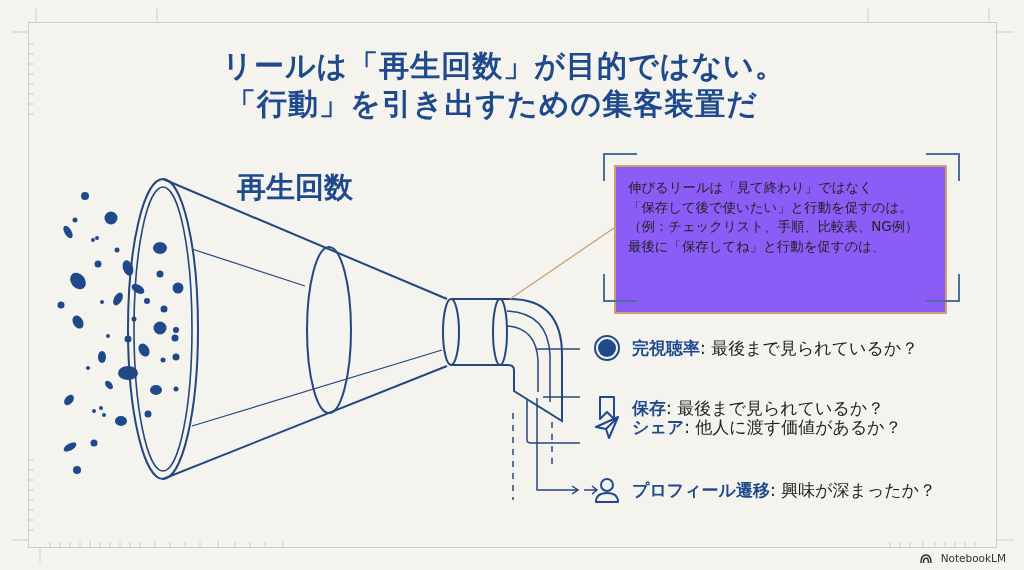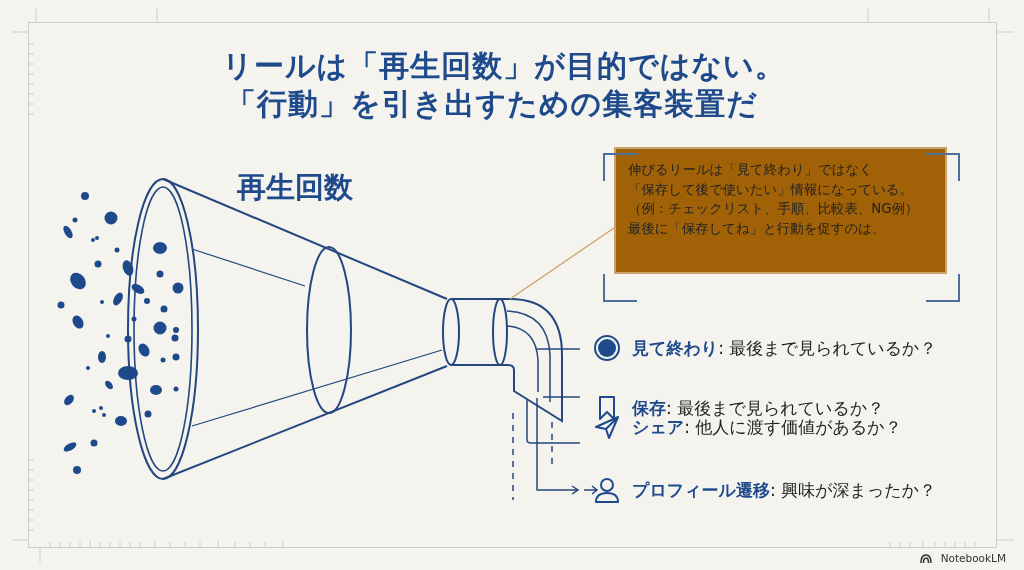--- a/index.html
+++ b/index.html
@@ -6,22 +6,22 @@
   body { width:1024px; height:570px; background:#f5f3ee; position:relative; overflow:hidden;
          font-family:"DejaVu Sans", sans-serif; }
   .frame { position:absolute; left:28px; top:22px; width:969px; height:526px;
            border-left:1.5px solid #cfcdc6; border-top:1.5px solid #cfcdc6;
            border-right:1.5px solid #cfcdc6; border-bottom:1.5px solid #cfcdc6; box-sizing:border-box; }
   .title { position:absolute; left:0; width:1024px; text-align:center; color:#1e4a8c;
            font-weight:bold; font-size:30px; letter-spacing:1px; line-height:38px; }
   .title.l1 { top:47px; left:-8px; }
   .title.l2 { top:85px; left:-20px; }
   .funnel-label { position:absolute; left:237px; top:168px; color:#1e4a8c; font-weight:bold; font-size:29px; }
-  .note { position:absolute; left:614px; top:147px; width:333px; height:127px; box-sizing:border-box;
-          border:2px solid #c9a46a; background:#a16207; padding:11px 0 0 12px; }
+  .note { position:absolute; left:614px; top:165px; width:333px; height:149px; box-sizing:border-box;
+          border:2px solid #c9a46a; background:#8b5cf6; padding:11px 0 0 12px; }
   .note p { margin:0; font-size:13.4px; line-height:19.6px; color:#222; white-space:nowrap; }
   .bracket { position:absolute; width:32px; height:26px; border-color:#4d6f9c; border-style:solid; border-width:0; }
   .list { position:absolute; left:592px; top:333px; }
   .row { position:absolute; left:0; display:flex; align-items:center; white-space:nowrap; }
   .row .ic { width:30px; height:30px; display:flex; align-items:center; justify-content:center; margin-right:10px; }
   .row .lbl { color:#1e4a8c; font-weight:bold; font-size:17px; }
   .row .txt { color:#222; font-size:17px; }
   .brand { position:absolute; right:18px; bottom:6px; font-size:10.5px; color:#333; display:flex; align-items:center; gap:9px; }
 </style>
 </head>
@@ -162,38 +162,38 @@
     <path d="M537 398 L537 490 L578 490" stroke-width="1.5"></path>
     <path d="M572 486 L578 490 L572 494 M584 490 L596 490 M592 486 L597 490 L592 494" stroke-width="1.5"></path>
     <line x1="513" y1="413" x2="513" y2="500" stroke-dasharray="6 6" stroke-width="1.5"></line>
     <line x1="552" y1="422" x2="552" y2="470" stroke-dasharray="6 6" stroke-width="1.5"></line>
   </g>
   <line x1="510" y1="299" x2="614" y2="228" stroke="#c9a46a" stroke-width="1.3"></line>
 </svg>
 
 <div class="note">
   <p>伸びるリールは「見て終わり」ではなく</p>
-  <p>「保存して後で使いたい」情報になっている。</p>
+  <p>「保存して後で使いたい」と行動を促すのは。</p>
   <p>（例：チェックリスト、手順、比較表、NG例）</p>
   <p>最後に「保存してね」と行動を促すのは、</p>
 </div>
 <div class="bracket" style="left:603px;top:153px;border-left-width:2px;border-top-width:2px;"></div>
 <div class="bracket" style="left:926px;top:153px;border-right-width:2px;border-top-width:2px;"></div>
 <div class="bracket" style="left:603px;top:274px;border-left-width:2px;border-bottom-width:2px;"></div>
 <div class="bracket" style="left:926px;top:274px;border-right-width:2px;border-bottom-width:2px;"></div>
 
 <div class="list">
   <div class="row" style="top:0">
     <span class="ic">
       <svg width="28" height="28">
           <circle cx="14" cy="14" r="12" fill="none" stroke="#1e4a8c" stroke-width="2"></circle>
           <circle cx="14" cy="14" r="9" fill="#1e4a8c"></circle>
         </svg>
     </span>
-    <span class="lbl">見て終わり</span>
+    <span class="lbl">完視聴率</span>
     <span class="txt">: 最後まで見られているか？</span>
   </div>
   <div class="row" style="top:60px">
     <span class="ic">
       <svg width="28" height="28">
           <path d="M7 3 L21 3 L21 25 L14 18 L7 25 Z" fill="none" stroke="#1e4a8c" stroke-width="2" stroke-linejoin="round"></path>
         </svg>
     </span>
     <span class="lbl">保存</span>
     <span class="txt">: 最後まで見られているか？</span>

